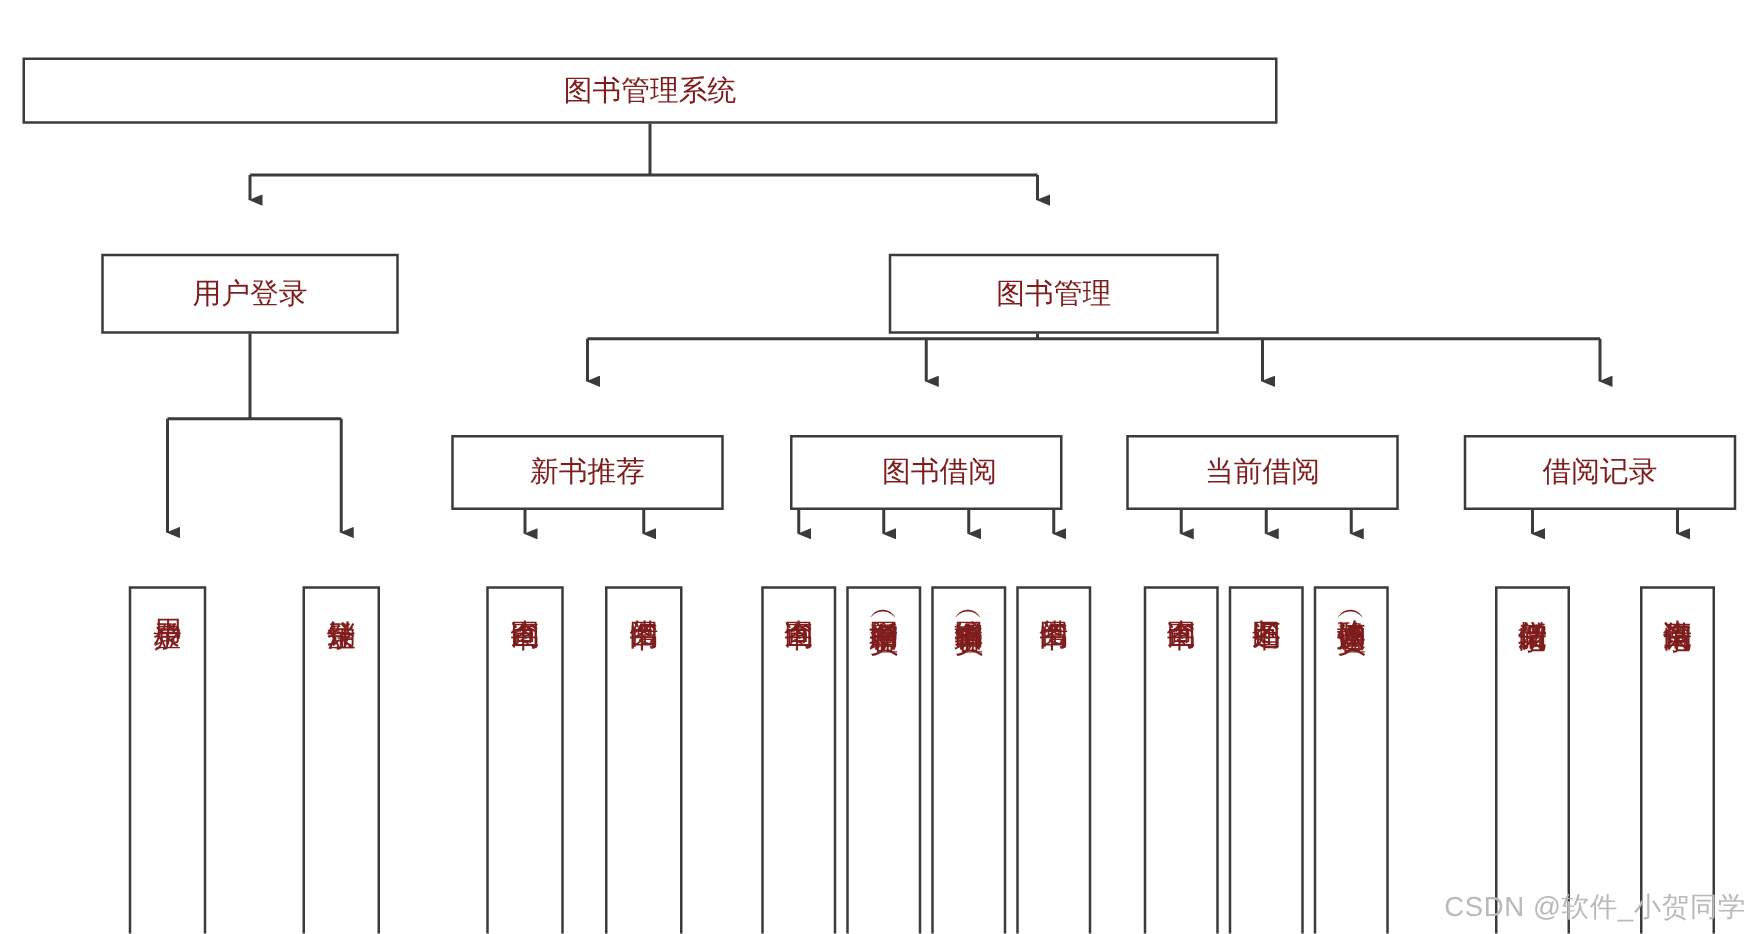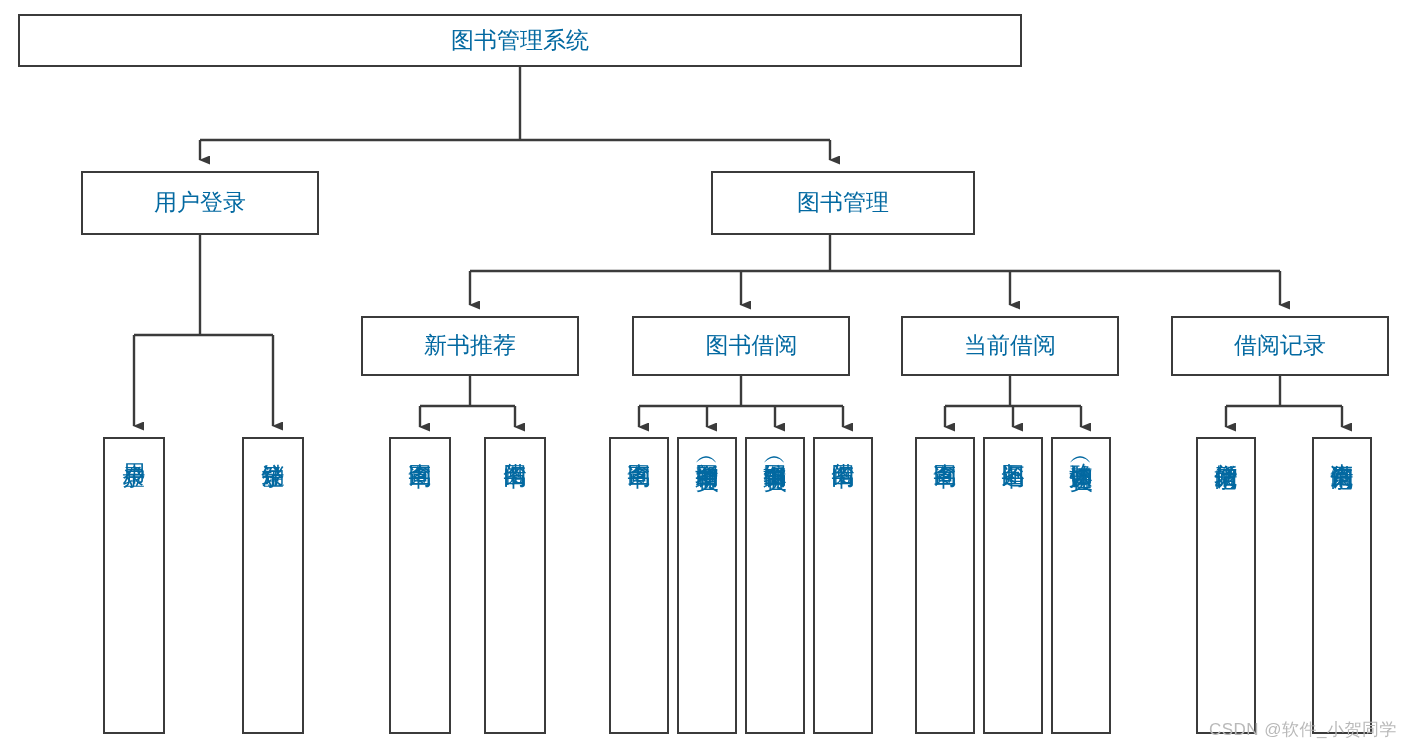--- a/index.html
+++ b/index.html
@@ -25,21 +25,22 @@
     height: 747px;
   }
   .node {
     position: absolute;
     box-sizing: border-box;
     background: #ffffff;
     border: 2px solid #3b3b3b;
     display: flex;
     align-items: center;
     justify-content: center;
-    color: #0369a1;
+    color: #7f1d1d;
+    margin-top: 32px;
   }
   .node .label {
     display: block;
     text-align: center;
     line-height: 1.18;
     white-space: nowrap;
   }
   .node.horizontal .label {
     font-size: 23px;
   }
@@ -55,21 +56,21 @@
     writing-mode: vertical-rl;
     text-orientation: upright;
     font-size: 23px;
     letter-spacing: 1px;
     line-height: 1;
   }
   .watermark {
     position: absolute;
     right: 8px;
     bottom: 6px;
-    font-size: 17px;
+    font-size: 22px;
     color: #b9b9b9;
     letter-spacing: 0.5px;
     white-space: nowrap;
     pointer-events: none;
   }
 </style>
 </head>
 <body>
 
 <div id="canvas">

